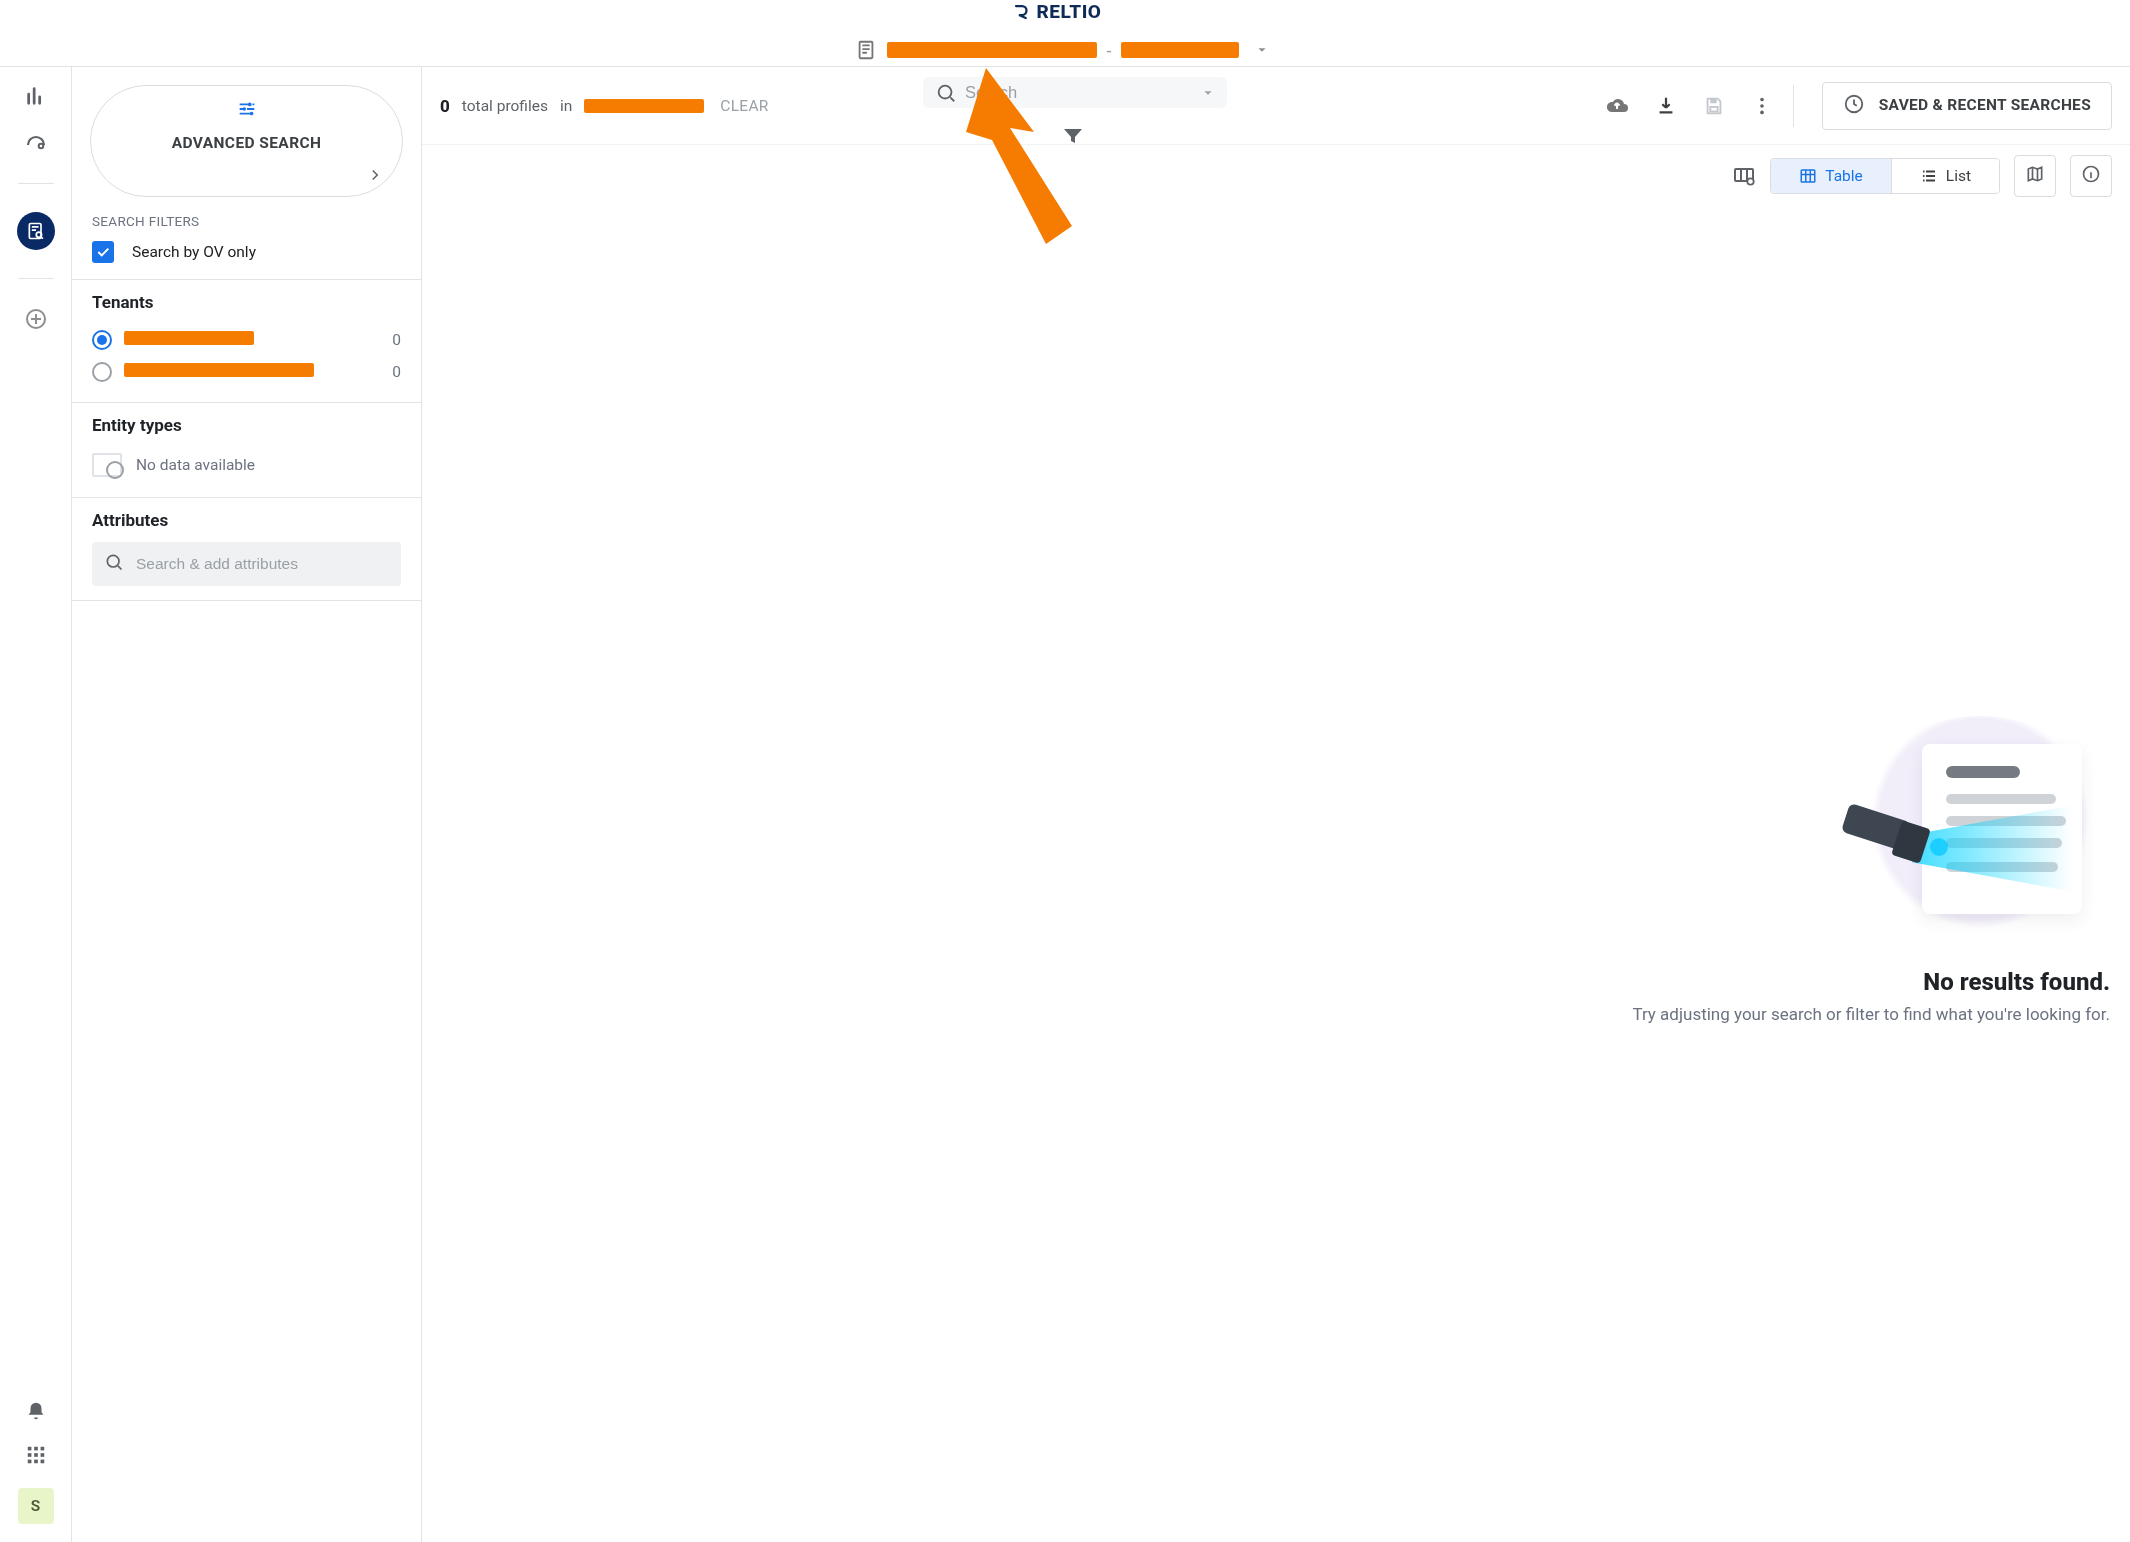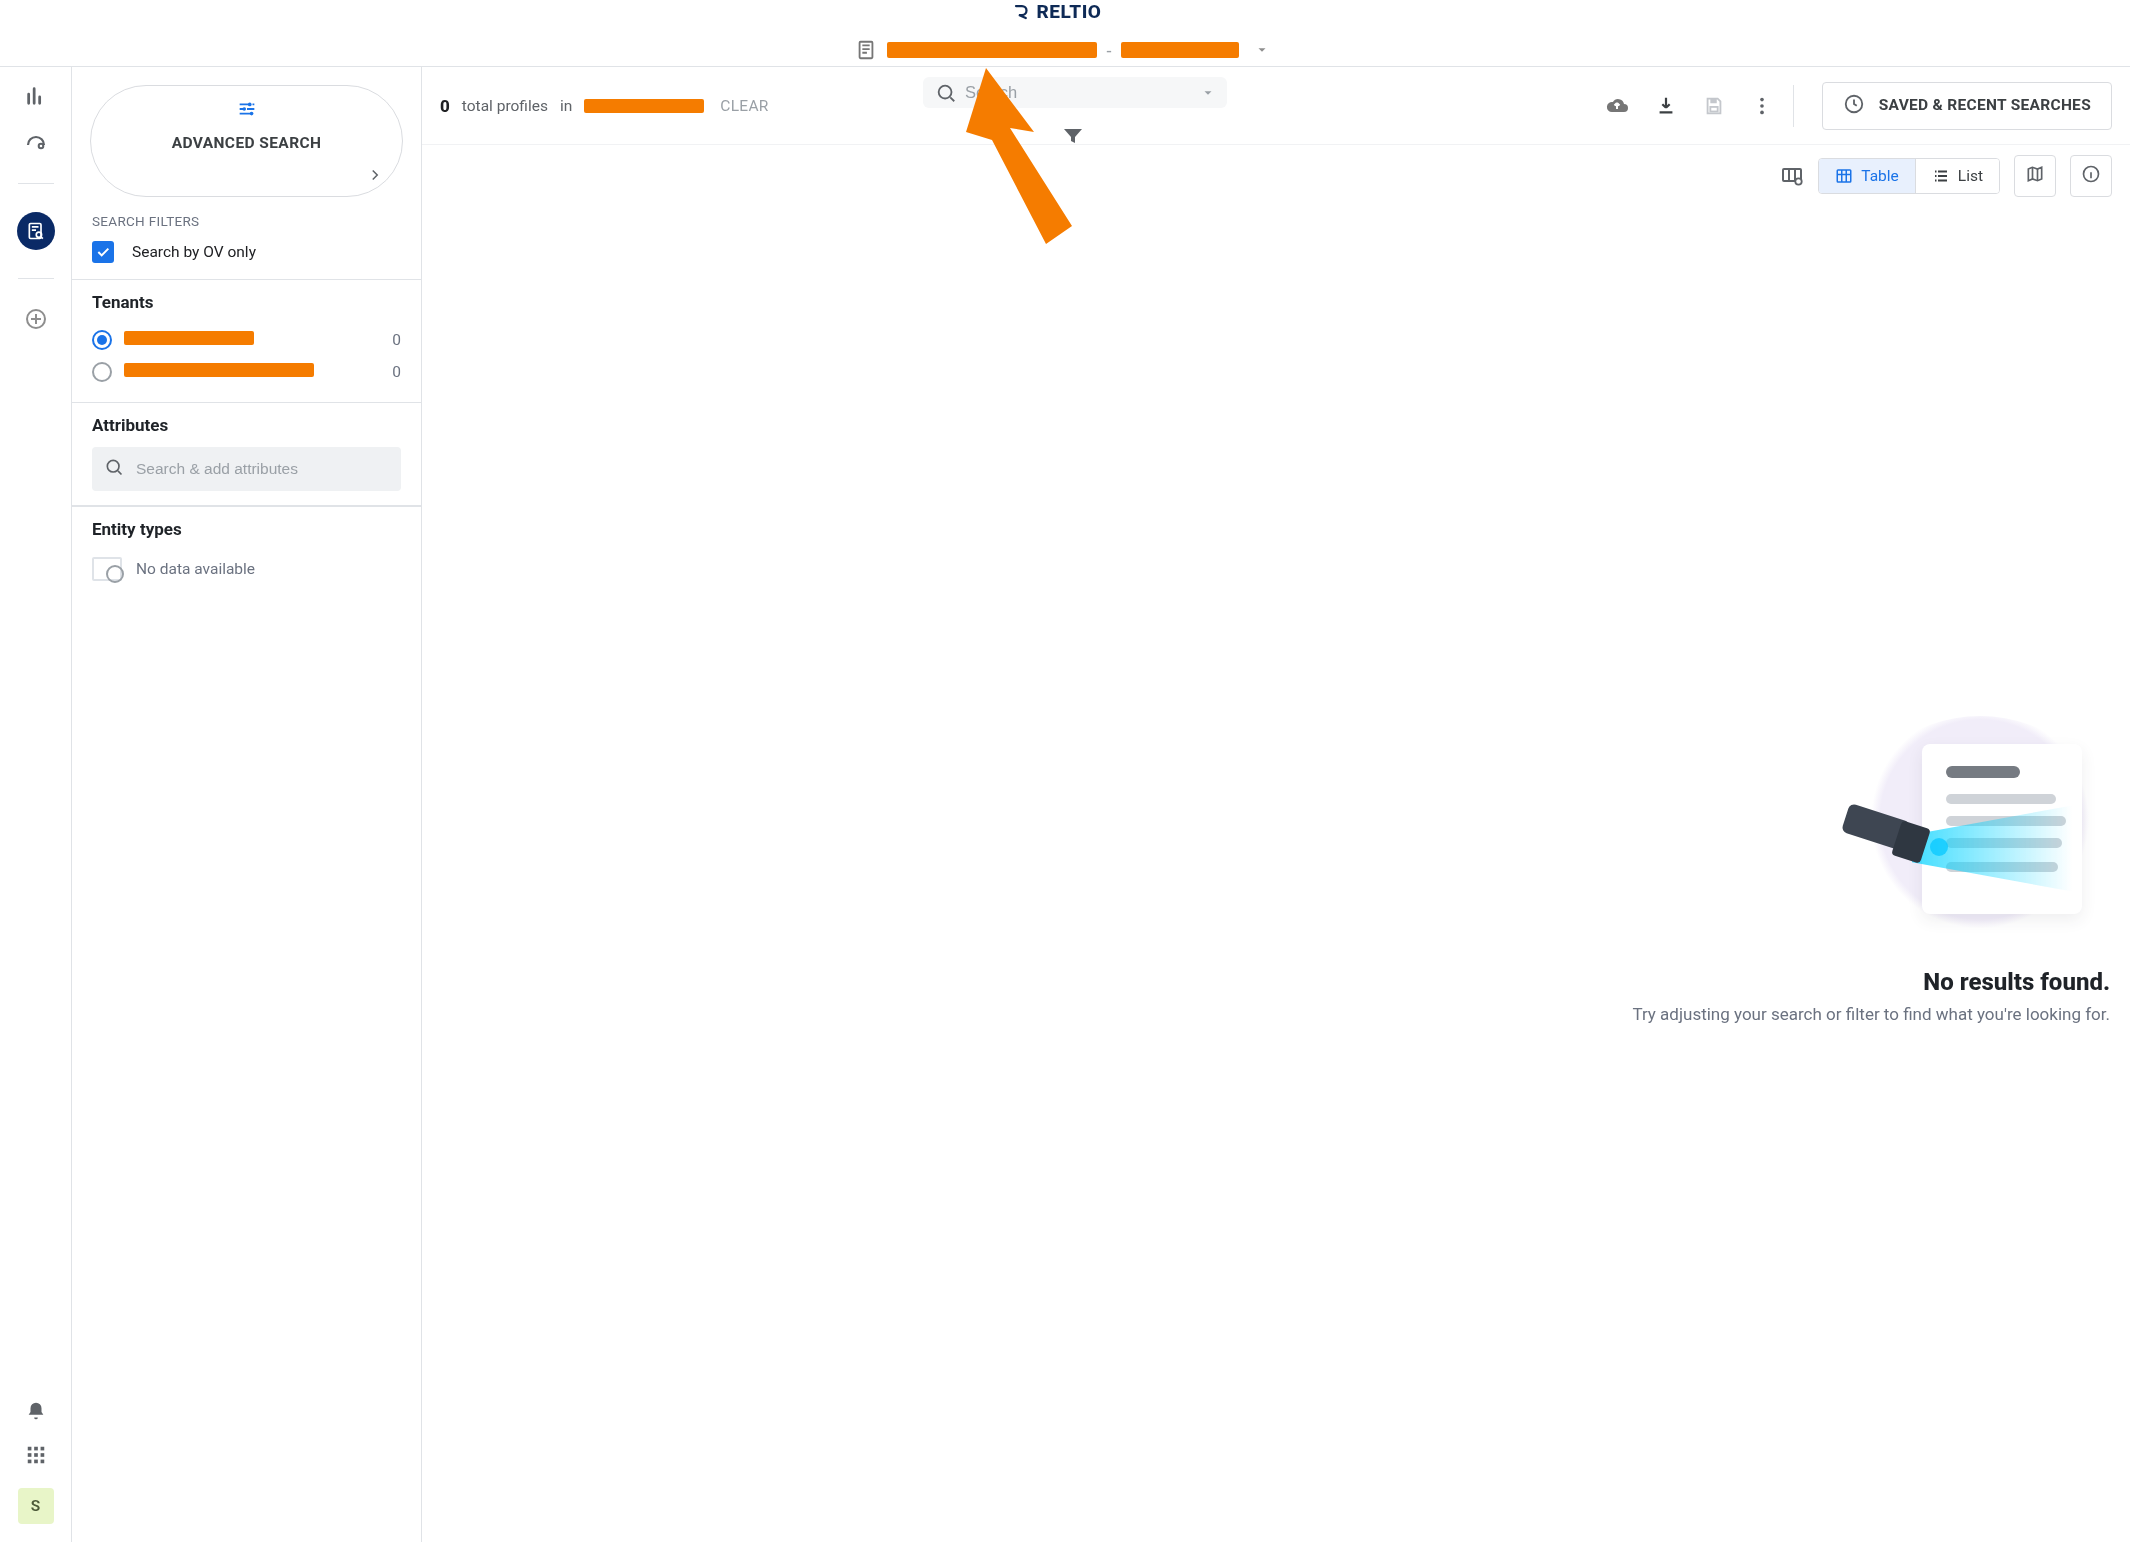--- a/index.html
+++ b/index.html
@@ -138,21 +138,21 @@
     border:1px solid var(--border2);border-radius:4px;
     display:flex;align-items:center;gap:14px;padding:10px 20px;
     font-weight:700;letter-spacing:.3px;color:#3c4043;margin-left:8px;
   }
 
   
   .viewrow{display:flex;align-items:center;justify-content:flex-end;gap:14px;padding:10px 18px 0}
   .btn-outline{border:1px solid var(--border2);border-radius:4px;display:flex;align-items:center;gap:8px;padding:8px 14px;color:#3c4043;background:#fff}
   .btn-outline.icon-only{padding:8px 10px}
   .toggle{display:flex;border:1px solid var(--border2);border-radius:4px;overflow:hidden}
-  .toggle .seg{display:flex;align-items:center;gap:8px;padding:8px 16px;color:#3c4043;background:#fff}
+  .toggle .seg{display:flex;align-items:center;gap:8px;padding:8px 28px;color:#3c4043;background:#fff}
   .toggle .seg + .seg{border-left:1px solid var(--border2)}
   .toggle .seg.active{background:#e8f0fd;color:var(--blue)}
   .toggle .seg.active .icn{color:var(--blue)}
 
   
   .empty{flex:1;display:flex;flex-direction:column;align-items:flex-end;justify-content:center;padding:40px 20px;text-align:center}
   .empty h2{font-size:24px;font-weight:800;color:#1f2328;margin:22px 0 8px}
   .empty p{color:#6b7280;margin:0;font-size:17px}
   .empty-illus{width:260px;height:230px;position:relative}
   .halo{position:absolute;inset:0;border-radius:50%;background:radial-gradient(circle at 50% 45%,#f1edf9 0 55%,transparent 60%)}
@@ -320,38 +320,38 @@
         <span class="label"><span class="redact" style="width:130px;height:14px"></span></span>
         <span class="count">0</span>
       </div>
       <div class="tenant-row">
         <span class="radio"></span>
         <span class="label"><span class="redact" style="width:190px;height:14px"></span></span>
         <span class="count">0</span>
       </div>
     </div>
 
+    <div class="group">
+      <h4>Entity types</h4>
+      <div class="nodata">
+        <span class="thumb"></span>
+        <span>No data available</span>
+      </div>
+    </div>
+
     <div class="group" style="border-bottom:1px solid var(--border)">
       <h4>Attributes</h4>
       <div class="attr-search">
         <span>
           <svg width="20" height="20" viewBox="0 0 24 24" fill="none">
               <circle cx="11" cy="11" r="7" stroke="#5f6368" stroke-width="2"></circle>
               <path d="M21 21l-4.3-4.3" stroke="#5f6368" stroke-width="2"></path>
             </svg>
         </span>
         <input placeholder="Search &amp; add attributes" style="">
-      </div>
-    </div>
-
-    <div class="group">
-      <h4>Entity types</h4>
-      <div class="nodata">
-        <span class="thumb"></span>
-        <span>No data available</span>
       </div>
     </div>
   </div>
 
   <div class="content" style="position:relative">
 
     <div class="results-header">
       <span class="count-badge">0</span>
       <span class="txt">total profiles</span>
       <span class="txt">in</span>

